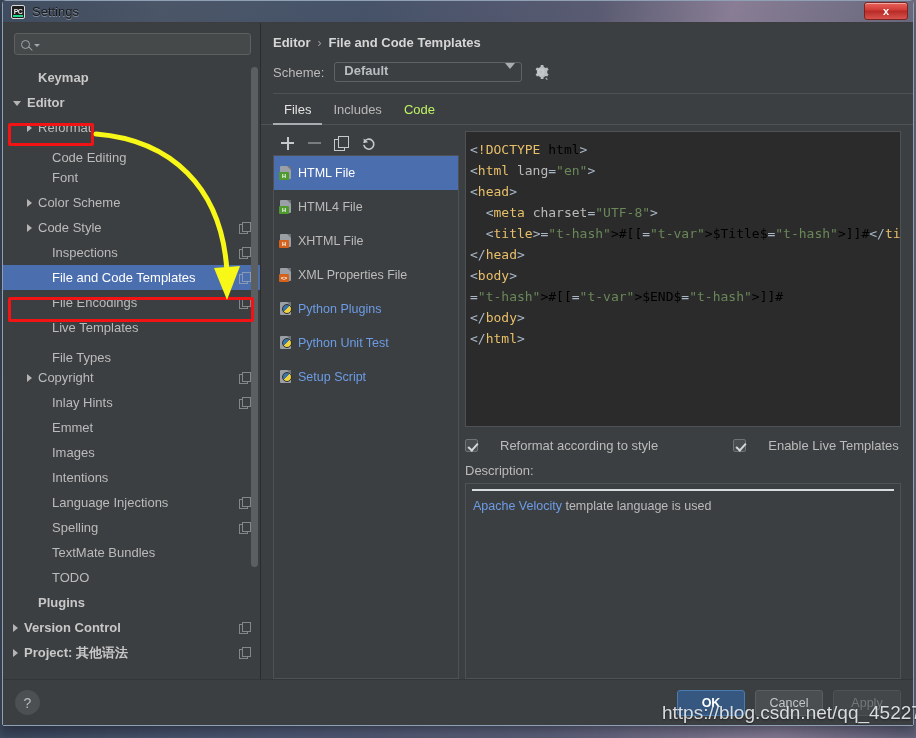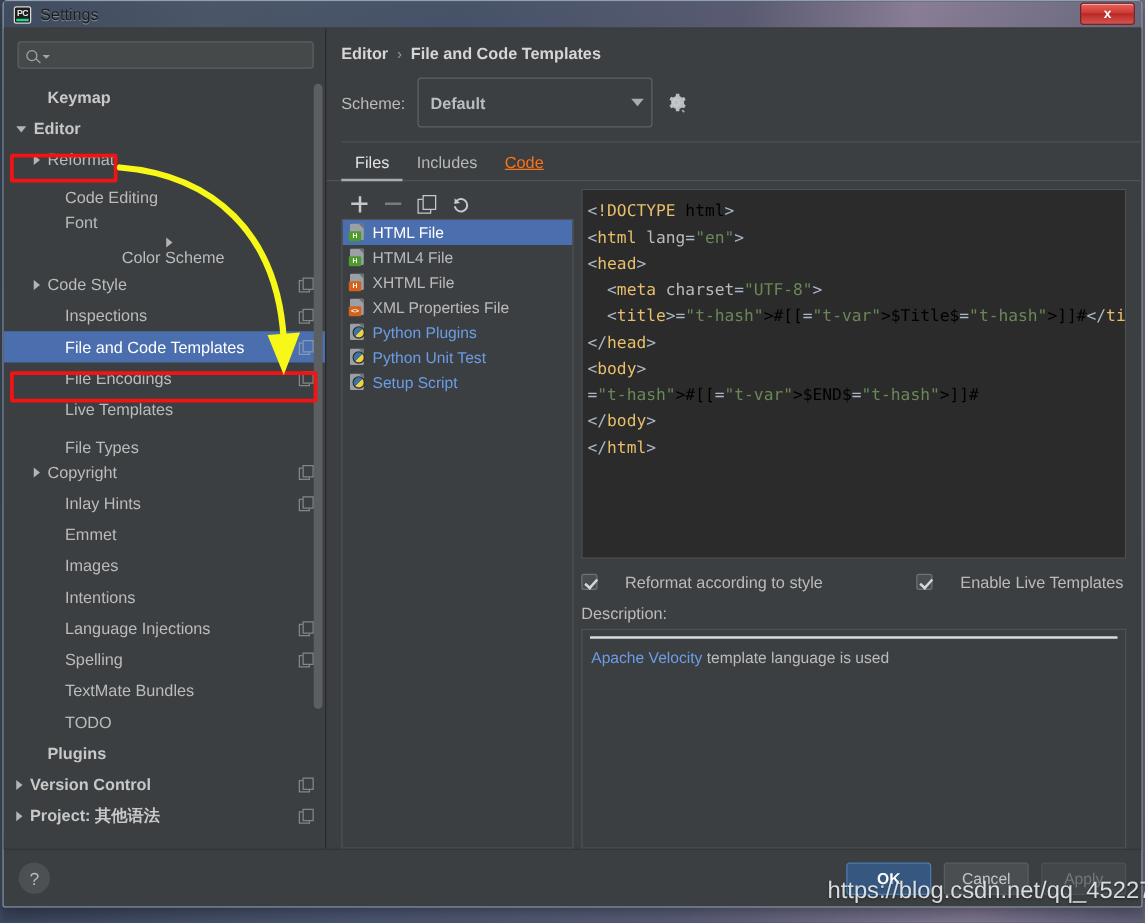--- a/index.html
+++ b/index.html
@@ -162,39 +162,39 @@
   
   #right { flex: 1; min-width: 0; display: flex; flex-direction: column; background: #3c3f41; padding: 0; }
   #breadcrumb {
     padding: 12px 0 0 12px; font-size: 13px; font-weight: bold; color: #d6d6d6;
     display: flex; align-items: center; gap: 7px;
   }
   #breadcrumb .sep { color: #9a9a9a; font-weight: normal; font-size: 12px; }
   #scheme-row { display: flex; align-items: center; gap: 10px; padding: 12px 0 0 12px; }
   #scheme-label { font-size: 13px; color: #bbbbbb; }
   #scheme-select {
-    width: 188px; height: 40px; border: 1px solid #5e6264; border-radius: 3px;
-    background: #3c3f41; display: flex; align-items: center; padding: 0 6px 0 9px;
+    width: 188px; height: 20px; border: 1px solid #5e6264; border-radius: 3px;
+    background: #3c3f41; display: flex; align-items: flex-start; padding: 0 6px 0 9px;
     font-size: 13px; font-weight: bold; color: #b9bcc0; cursor: pointer;
   }
   #scheme-select .name { flex: 1; }
   .dncaret { width: 0; height: 0; border-left: 5px solid transparent; border-right: 5px solid transparent; border-top: 6px solid #a9adb1; }
   #gear-btn { width: 18px; height: 18px; position: relative; cursor: pointer; }
   #gear-btn svg { display: block; }
   #divider1 { height: 1px; background: #4e5254; margin: 11px 0 0 12px; }
   #tabs { display: flex; align-items: flex-end; padding-left: 12px; height: 31px; border-bottom: 1px solid #4e5254; }
   .tab {
     font-size: 13px; color: #b8b8b8; padding: 0 11px 7px 11px; cursor: pointer;
     position: relative;
   }
   .tab.active { color: #e2e2e2; }
   .tab.active::after {
     content: ""; position: absolute; left: 0; right: 0; bottom: -1px; height: 2px; background: #a9adb1;
   }
-  .tab.disabled { color: #f97316; cursor: default; text-decoration: underline; }
+  .tab.disabled { color: #bef264; cursor: default; }
 
   #panes { flex: 1; display: flex; min-height: 0; padding: 6px 12px 0 12px; gap: 6px; }
 
   
   #filecol { width: 186px; flex: 0 0 186px; display: flex; flex-direction: column; min-height: 0; }
   #file-toolbar { height: 24px; display: flex; align-items: center; gap: 12px; padding-left: 7px; }
   .tbi { width: 15px; height: 15px; position: relative; cursor: pointer; }
   .tbi.dis { opacity: .45; cursor: default; }
   .ic-plus::before, .ic-plus::after {
     content: ""; position: absolute; background: #c6c9cc;
@@ -206,21 +206,21 @@
     content: ""; position: absolute; left: 0px; top: 3px; width: 9px; height: 10px; border: 1.3px solid #c6c9cc;
   }
   .ic-copy::after {
     content: ""; position: absolute; left: 4px; top: 0px; width: 9px; height: 10px; border: 1.3px solid #c6c9cc; background: #3c3f41;
   }
   #filelist {
     flex: 1; min-height: 0; border: 1px solid #4e5254; background: #3c3f41;
     overflow: hidden; padding-top: 0px;
   }
   .frow {
-    height: 20px; display: flex; align-items: center; gap: 6px; padding: 0 5px;
+    height: 34px; display: flex; align-items: center; gap: 6px; padding: 0 5px;
     font-size: 12.5px; color: #bbbbbb; cursor: default; white-space: nowrap;
   }
   .frow.sel { background: #4b6eaf; color: #ffffff; }
   .frow.py { color: #6c9ce6; }
   .ficon { width: 13px; height: 14px; flex: 0 0 auto; position: relative; }
   .ficon .sheet {
     position: absolute; left: 1px; top: 0; width: 11px; height: 13px;
     background: #9aa0a6; border-radius: 1px;
   }
   .ficon .fold {
@@ -357,21 +357,21 @@
               <span class="lbl">Reformat</span>
             </div>
             <div class="tnode" style="padding-left: 38px; align-items: flex-end;">
               <span class="arrow none"></span>
               <span class="lbl">Code Editing</span>
             </div>
             <div class="tnode" style="padding-left: 38px;">
               <span class="arrow none"></span>
               <span class="lbl">Font</span>
             </div>
-            <div class="tnode" style="padding-left: 24px; flex-direction: column;">
+            <div class="tnode" style="padding-left: 24px;">
               <span class="arrow "></span>
               <span class="lbl">Color Scheme</span>
             </div>
             <div class="tnode" style="padding-left: 24px;">
               <span class="arrow "></span>
               <span class="lbl">Code Style</span>
               <span class="copy-ico"></span>
             </div>
             <div class="tnode" style="padding-left: 38px;">
               <span class="arrow none"></span>

